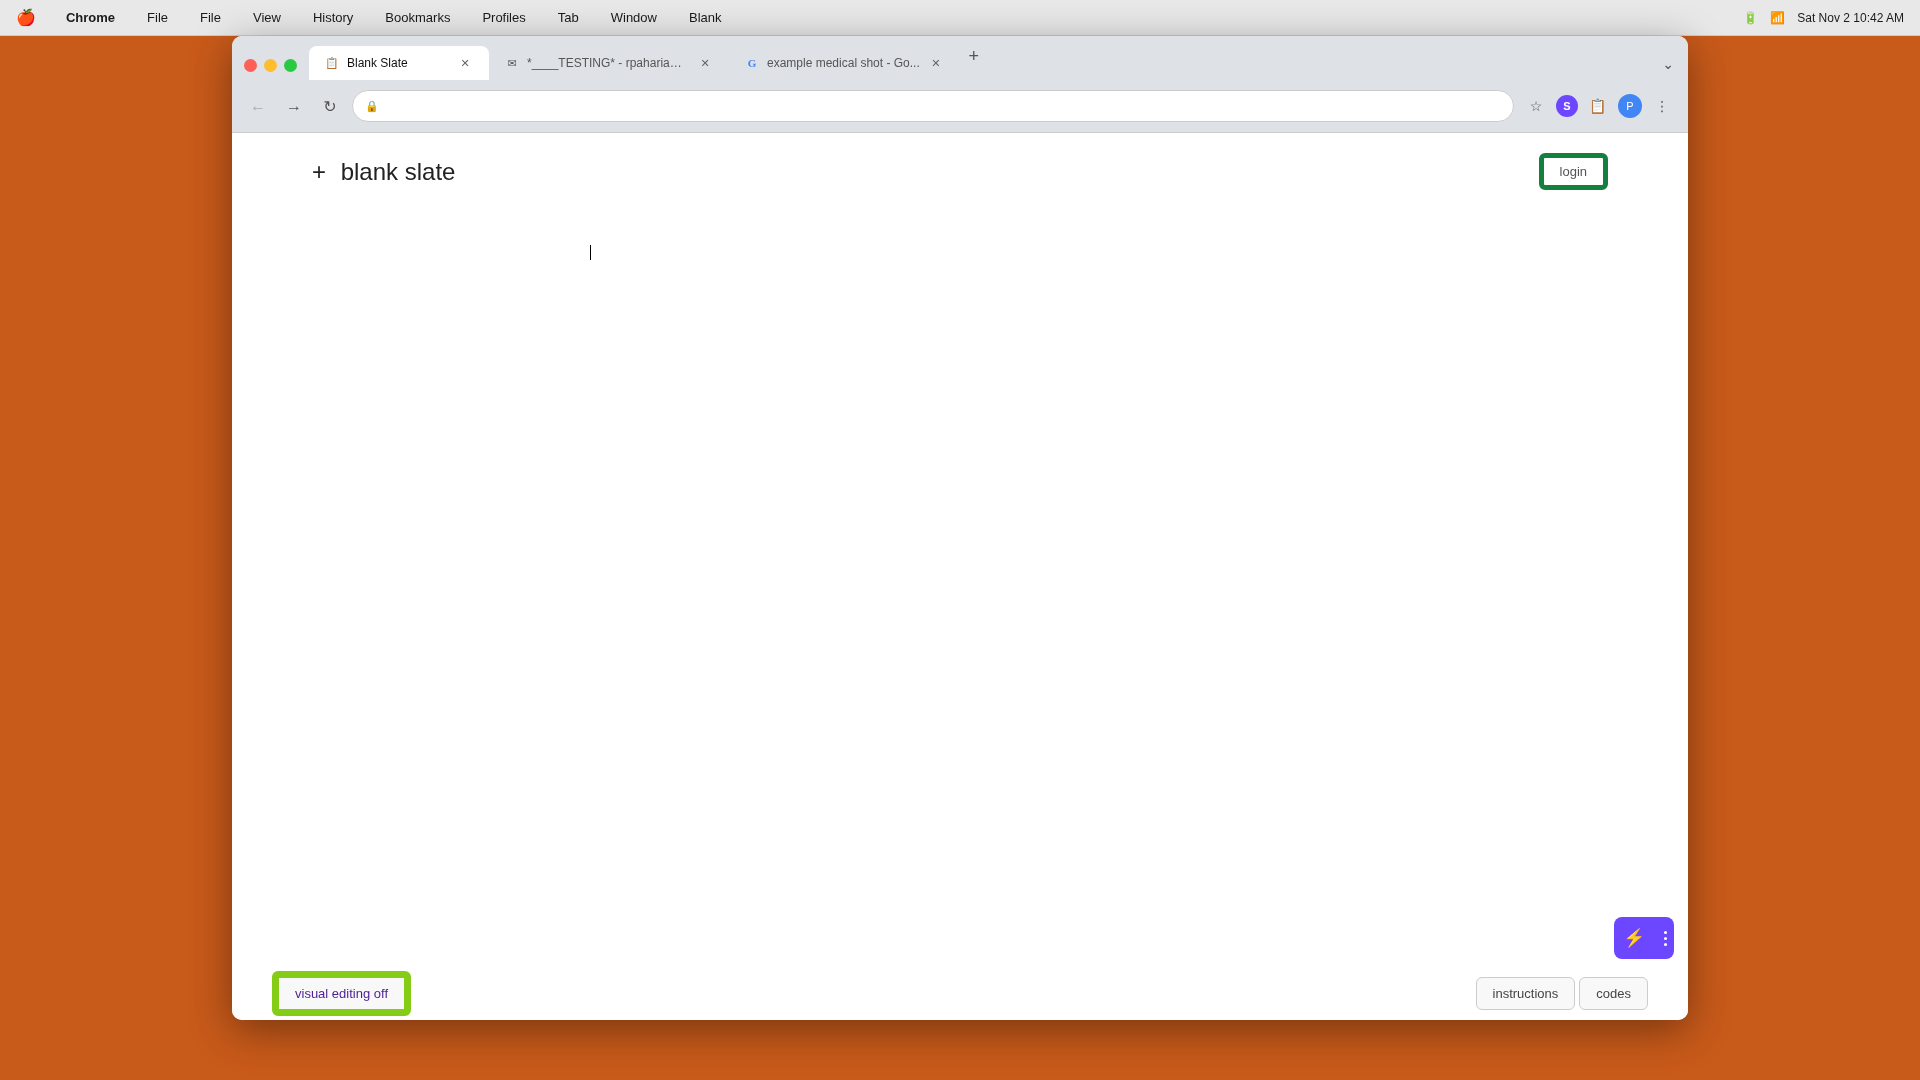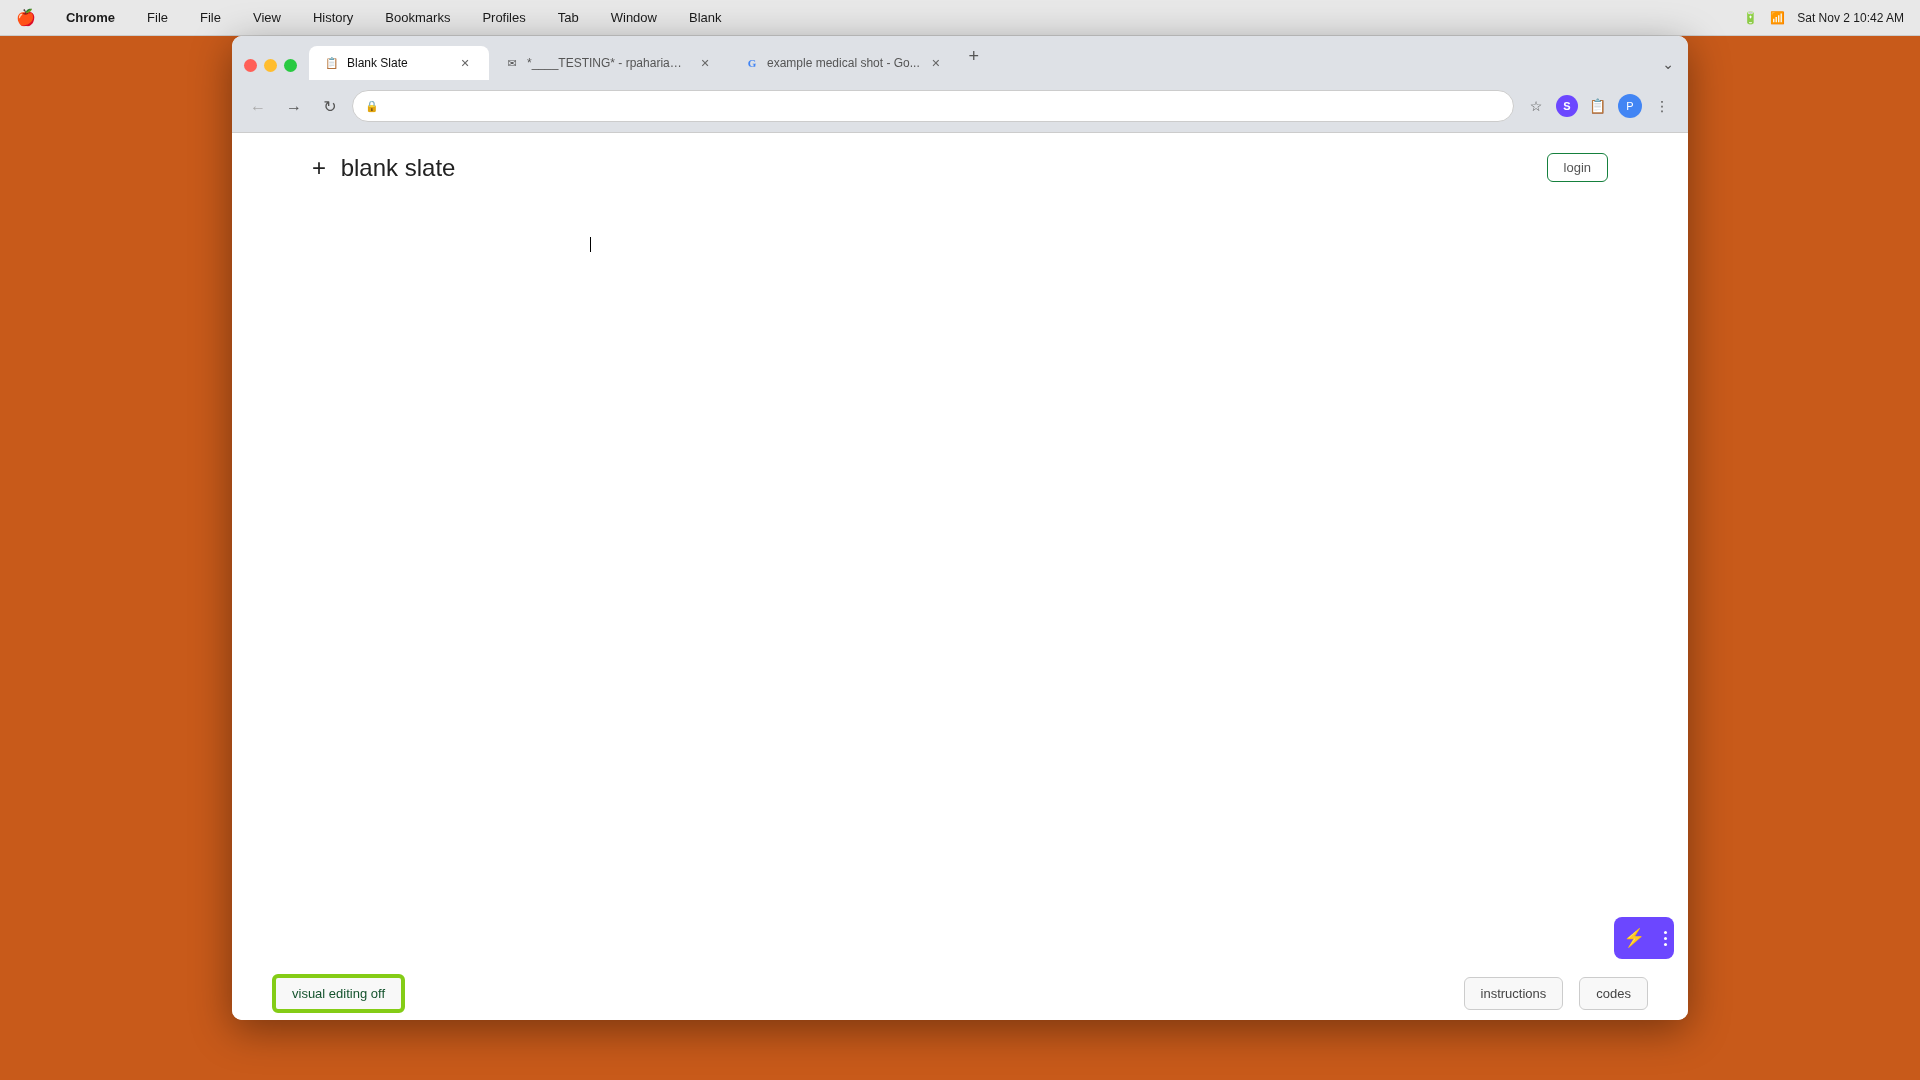--- a/index.html
+++ b/index.html
@@ -258,21 +258,21 @@
     .app-logo {
       font-size: 24px;
       color: #222;
       font-weight: 400;
       display: flex;
       align-items: center;
       gap: 4px;
     }
     .login-btn {
       padding: 6px 16px;
-      border: 1px solid #15803d;
+      border: 5px solid #15803d;
       border-radius: 6px;
       background: transparent;
       color: #555;
       font-size: 13px;
       cursor: pointer;
     }
 
     
     .editor-area {
       padding: 40px 80px;
@@ -305,32 +305,32 @@
       right: 0;
       height: 56px;
       display: flex;
       align-items: center;
       padding: 0 40px;
       justify-content: space-between;
     }
 
     .visual-editing-btn {
       padding: 8px 16px;
-      border: 4px solid #84cc16;
+      border: 7px solid #84cc16;
       border-radius: 6px;
       background: #f8f8f8;
-      color: #14532d;
+      color: #4c1d95;
       font-size: 13px;
       cursor: pointer;
     }
 
     .bottom-right {
       display: flex;
       align-items: center;
-      gap: 16px;
+      gap: 4px;
     }
     .instructions-btn {
       padding: 8px 16px;
       border: 1px solid #ccc;
       border-radius: 6px;
       background: #f8f8f8;
       color: #444;
       font-size: 13px;
       cursor: pointer;
     }

